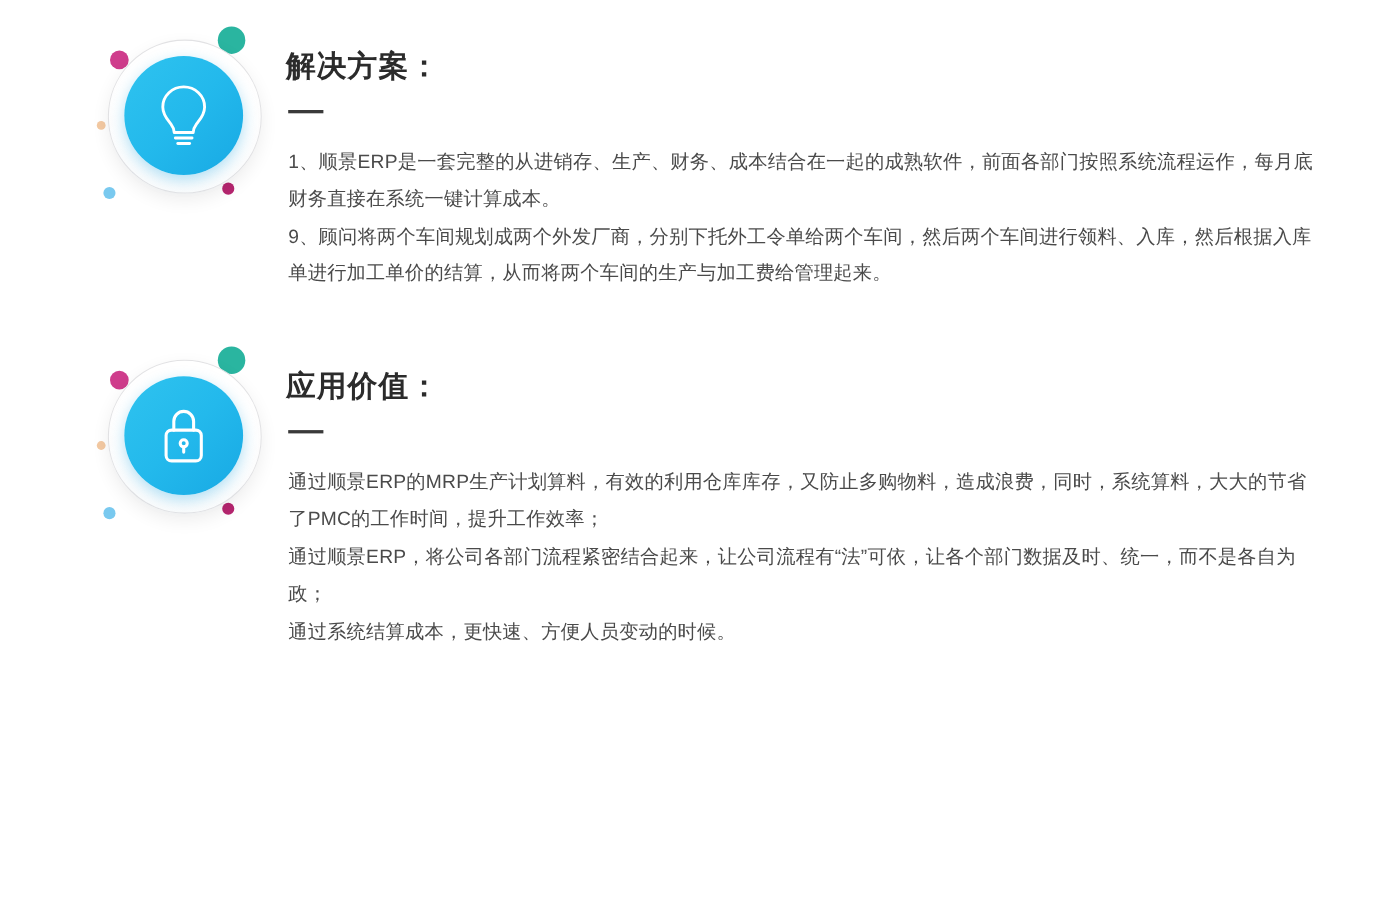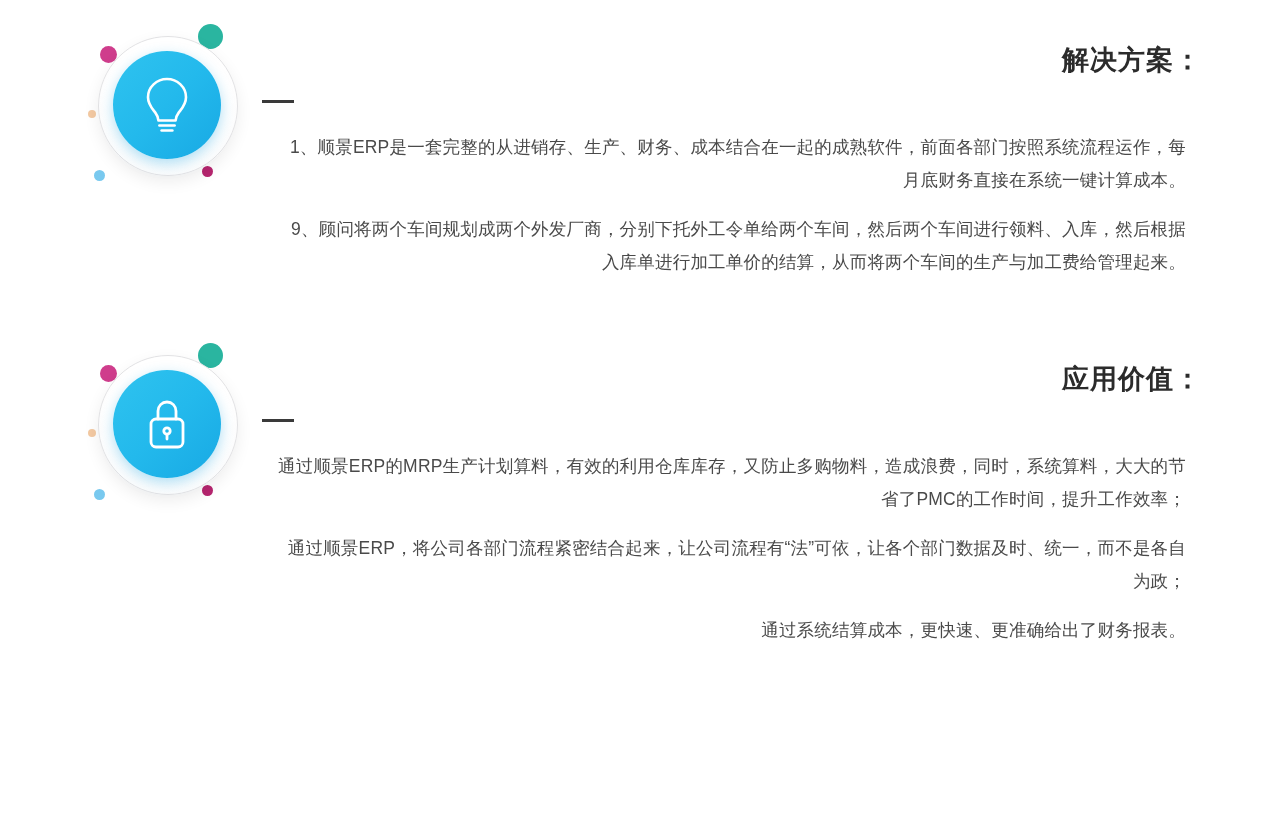--- a/index.html
+++ b/index.html
@@ -16,21 +16,20 @@
   }
   .page {
     position: relative;
     width: 1264px;
     height: 840px;
   }
   .section {
     position: relative;
     display: flex;
     align-items: flex-start;
-    text-align: right;
   }
   #section-solution { padding-top: 18px; }
   #section-value { padding-top: 42px; }
 
   
   .badge-wrap {
     position: relative;
     width: 190px;
     min-width: 190px;
     height: 170px;
@@ -98,21 +97,21 @@
     height: 3px;
     background: #3a3a3a;
     margin: 22px 0 28px 2px;
   }
   .body-text {
     font-size: 17.5px;
     line-height: 33px;
     color: #4a4a4a;
     letter-spacing: 0.2px;
   }
-  .para { margin: 16px; }
+  .para { margin: 2px; }
 </style>
 </head>
 <body>
 
 <div class="page">
 
   <div class="section" id="section-solution">
 
     <div class="badge-wrap">
       <div class="dot teal"></div>
@@ -164,18 +163,18 @@
         </svg>
       </div>
     </div>
 
     <div class="content">
       <div class="heading">应用价值：</div>
       <div class="rule"></div>
       <div class="body-text">
         <p class="para">通过顺景ERP的MRP生产计划算料，有效的利用仓库库存，又防止多购物料，造成浪费，同时，系统算料，大大的节省了PMC的工作时间，提升工作效率；</p>
         <p class="para">通过顺景ERP，将公司各部门流程紧密结合起来，让公司流程有“法”可依，让各个部门数据及时、统一，而不是各自为政；</p>
-        <p class="para">通过系统结算成本，更快速、更准确给出了财务报表。</p>
+        <p class="para">通过系统结算成本，更快速、方便人员变动的时候。</p>
       </div>
     </div>
   </div>
 
 </div>
 
 </body></html>

